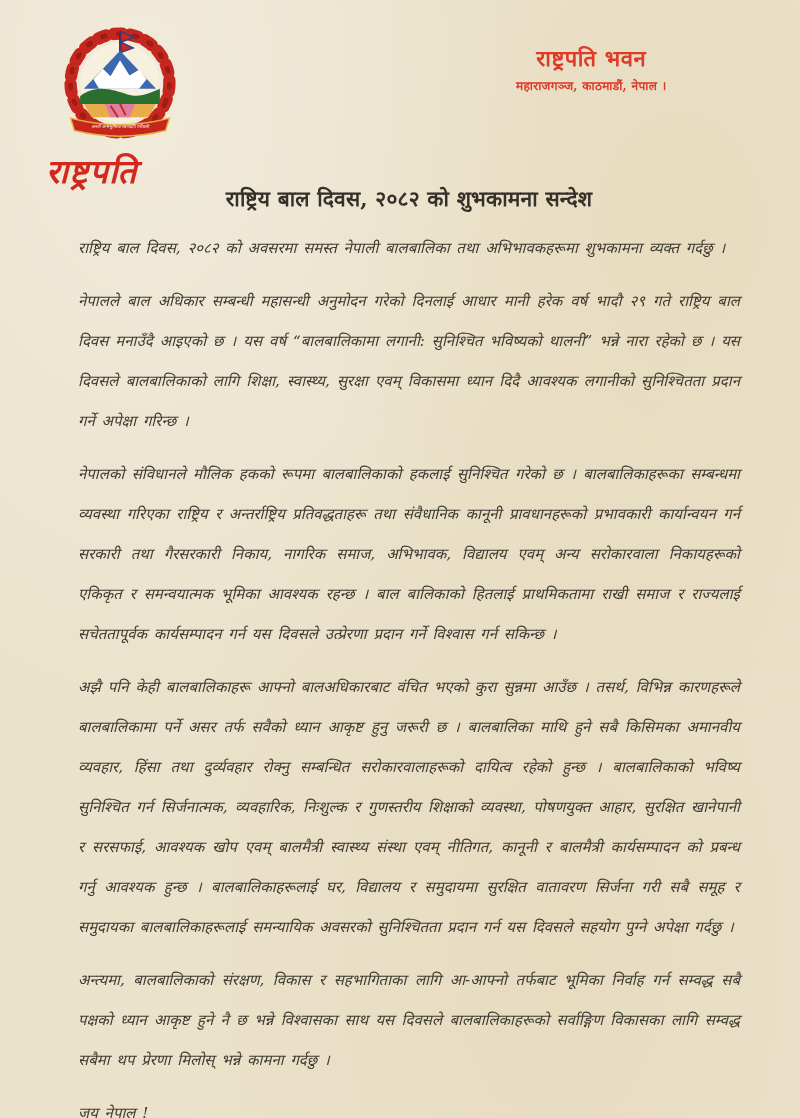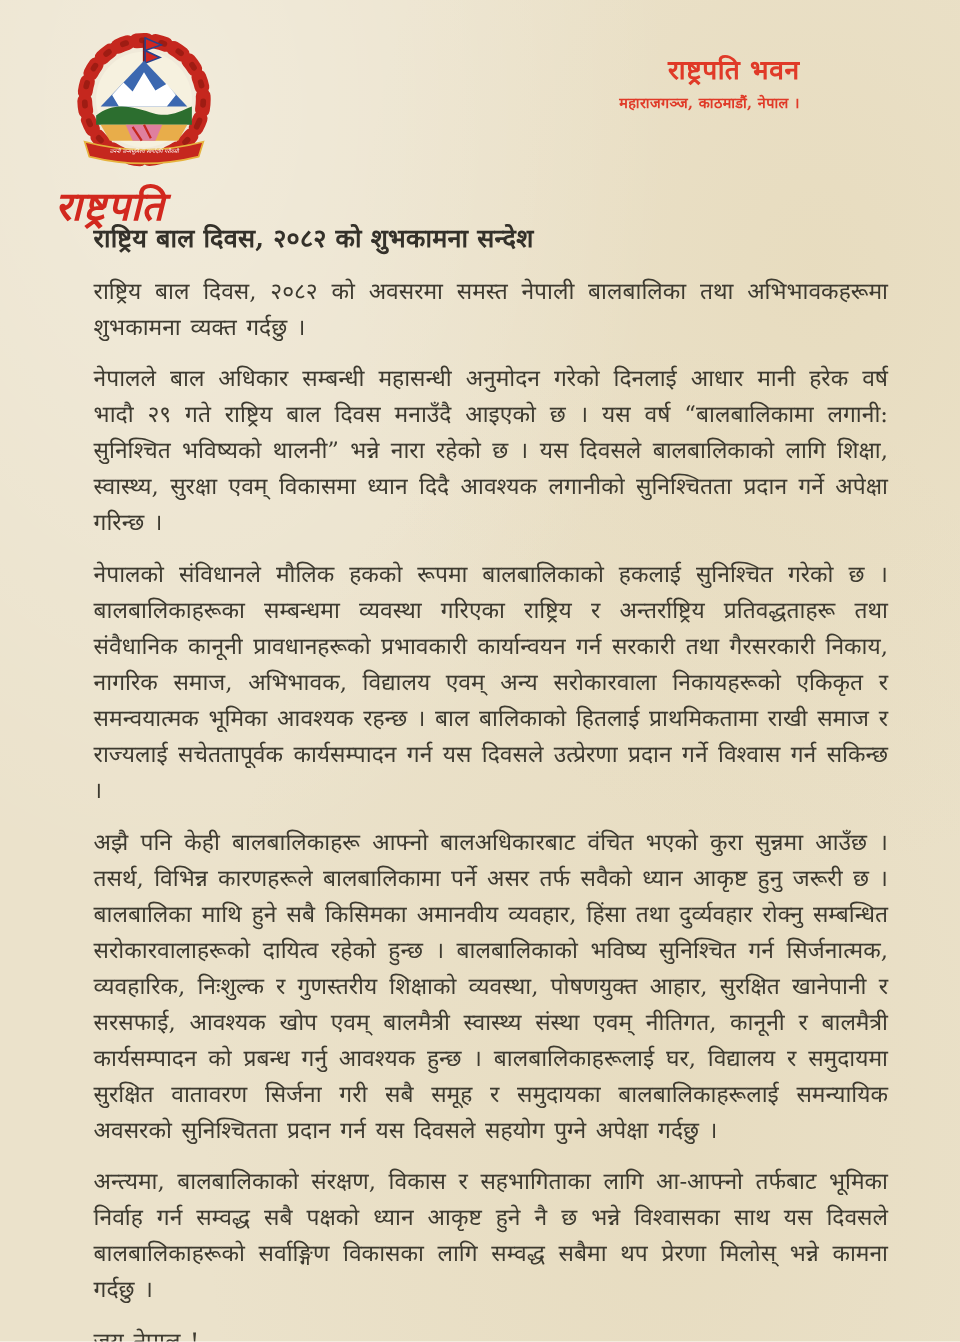--- a/index.html
+++ b/index.html
@@ -18,31 +18,31 @@
       #ebe2cb;
     color: #3d3a30;
   }
   .emblem-wrap { position: absolute; left: 38px; top: 24px; width: 164px; text-align: center; font-style: italic; }
   .office-label {
     margin-top: 2px; font-size: 33px; font-weight: 700;
     color: #d2281e; letter-spacing: 1px; text-align: left; padding-left: 8px;
   }
   .address {
     position: absolute; left: 516px; top: 42px;
-    color: #e03a28; text-align: right;
+    color: #e03a28; text-align: center;
   }
   .address .line1 { font-size: 22px; font-weight: 700; letter-spacing: 0.5px; }
   .address .line2 { font-size: 12px; font-weight: 700; margin-top: 5px; letter-spacing: 0.3px; }
   h1.title {
-    margin: 158px 0 16px; 
+    margin: 158px 0 16px; text-align: center;
     font-size: 21px; font-weight: 600; color: #34312a; letter-spacing: 0.2px;
   }
   .body-text p {
     margin: 0 0 13px; text-align: justify;
-    font-size: 19px; line-height: 30px; word-spacing: 2px; color: #3d3a30;
+    font-size: 15px; line-height: 40px; word-spacing: 2px; color: #3d3a30; font-style: italic;
   }
   .body-text p.closing { text-align: left; margin-bottom: 16px; }
   .body-text p.closing.first { margin-top: 4px; }
 </style>
 </head>
 <body>
 
 <div class="page">
 
   <div class="emblem-wrap">

